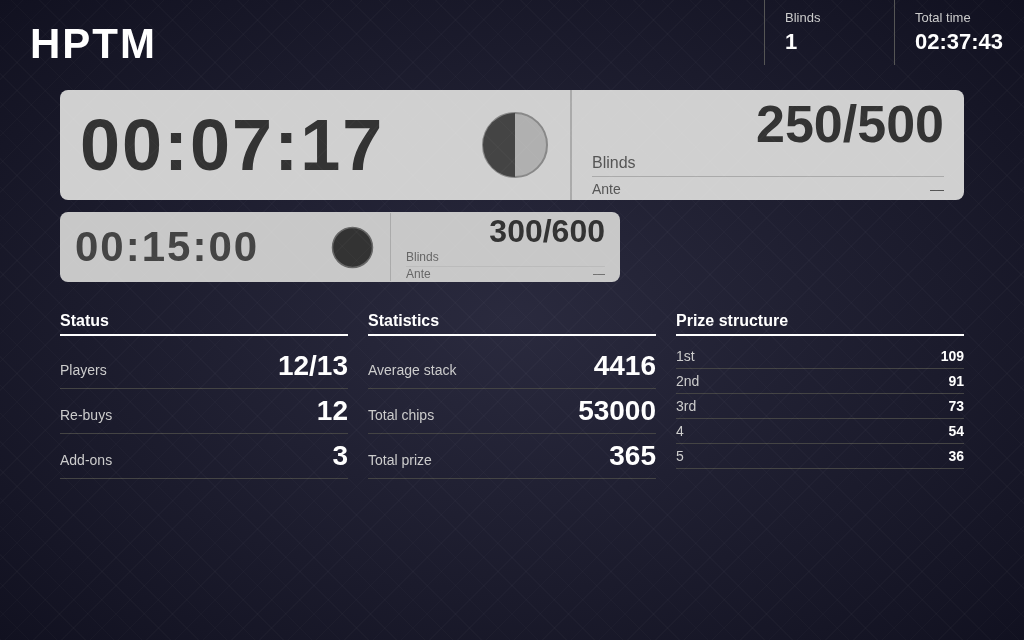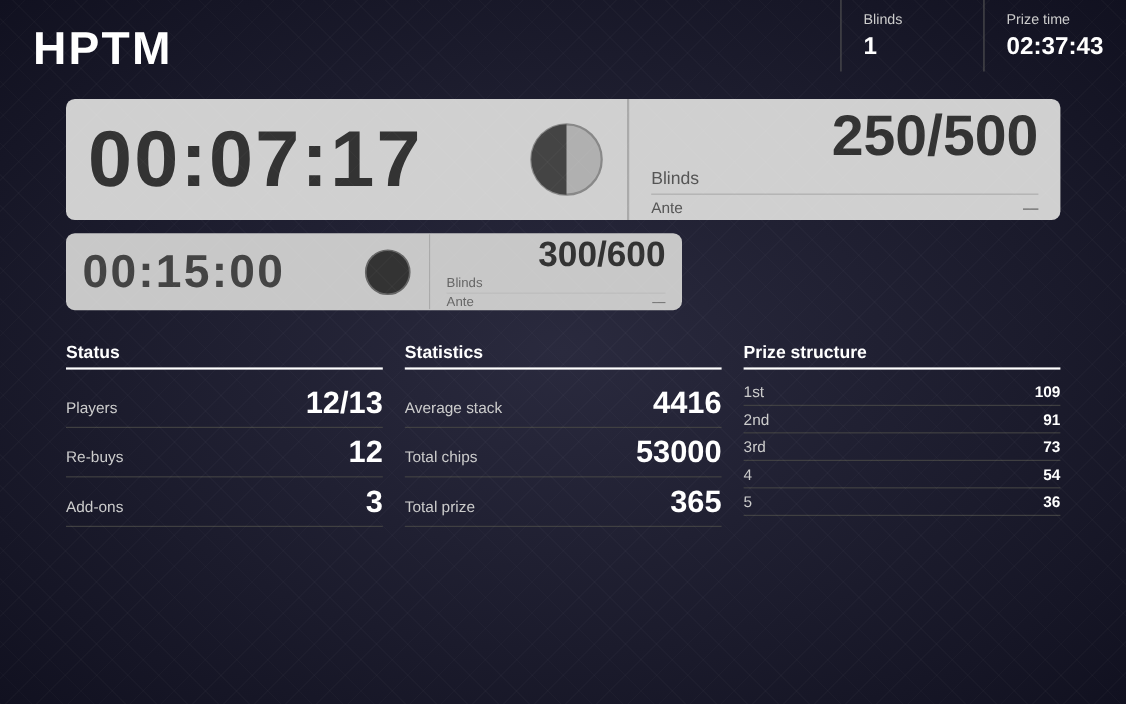--- a/index.html
+++ b/index.html
@@ -248,21 +248,21 @@
 <body>
 
 <div class="header">
   <div class="logo">HPTM</div>
   <div class="header-right">
     <div class="header-block">
       <div class="header-block-label">Blinds</div>
       <div class="header-block-value">1</div>
     </div>
     <div class="header-block">
-      <div class="header-block-label">Prize time</div>
+      <div class="header-block-label">Total time</div>
       <div class="header-block-value">02:37:43</div>
     </div>
   </div>
 </div>
 
 <div class="main-content">
 
   <div class="timer-card">
     <div class="timer-time">00:07:17</div>
 

